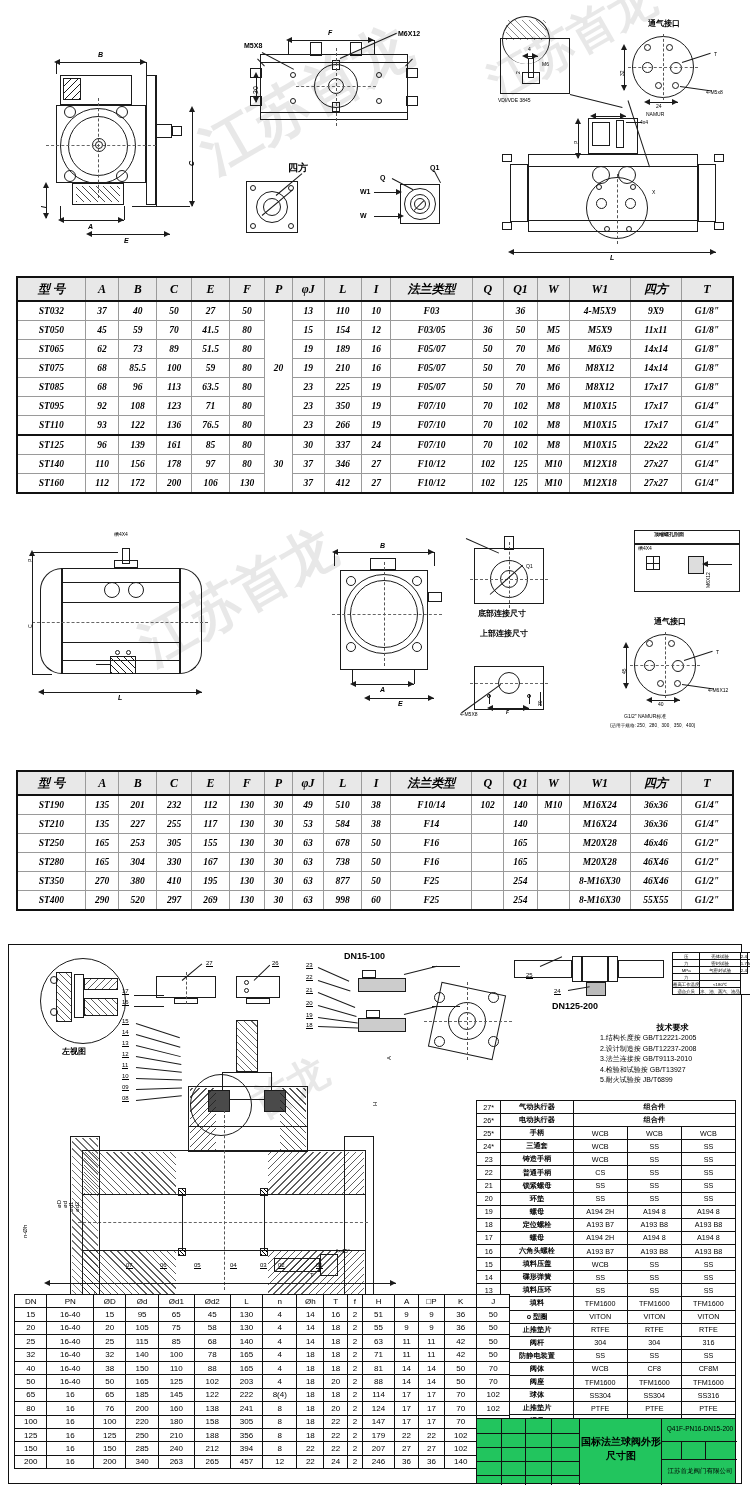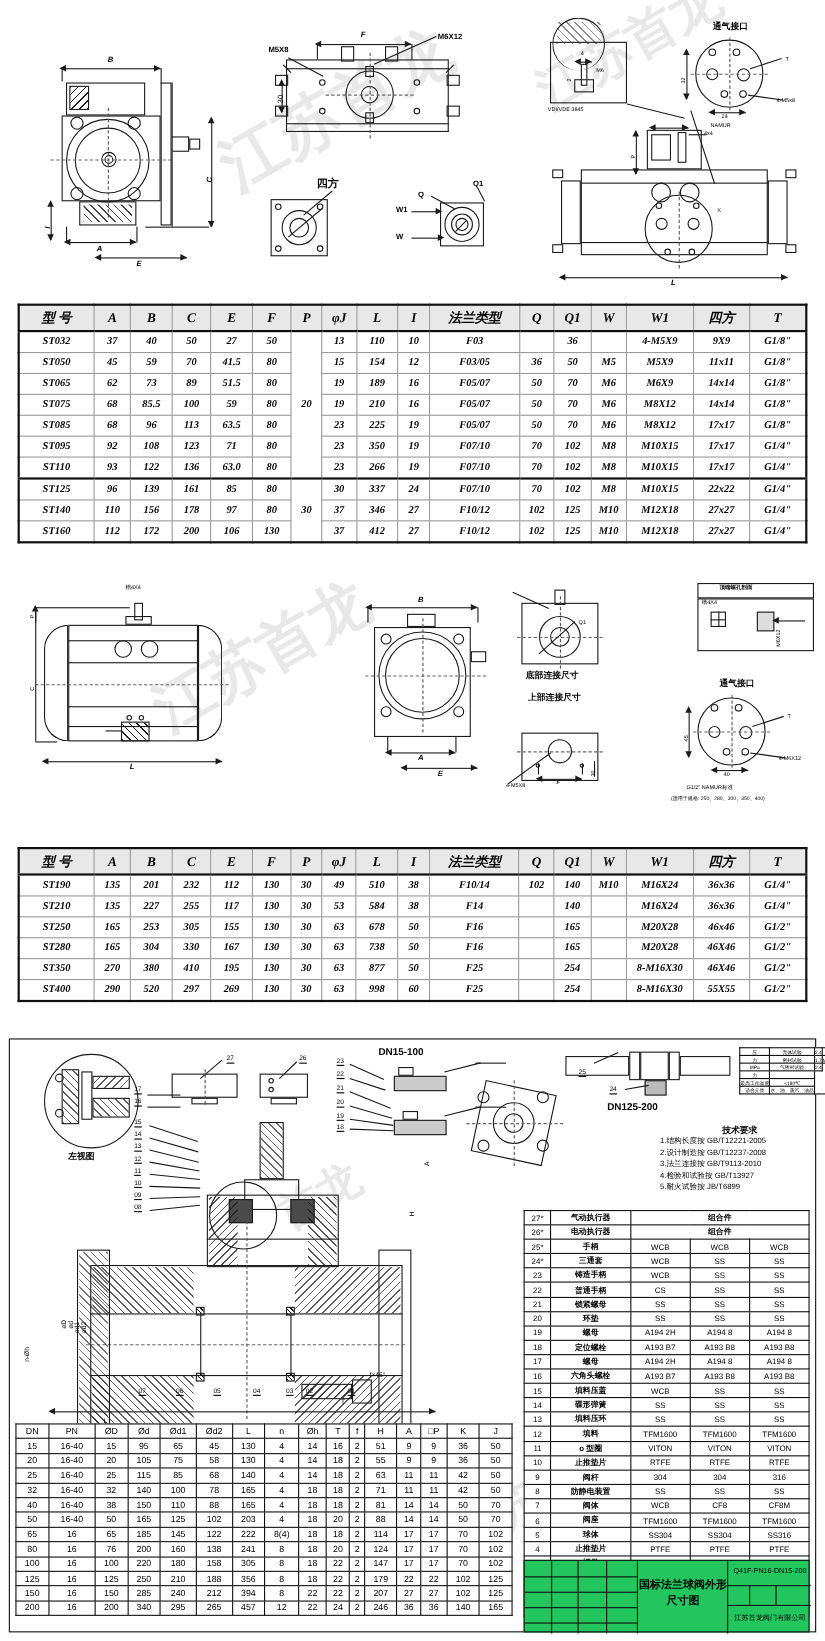--- a/index.html
+++ b/index.html
@@ -440,21 +440,21 @@
           <td>M8</td>
           <td>M10X15</td>
           <td>17x17</td>
           <td>G1/4"</td>
         </tr>
         <tr>
           <td class="model">ST110</td>
           <td>93</td>
           <td>122</td>
           <td>136</td>
-          <td>63.0</td>
+          <td>76.5</td>
           <td>80</td>
           <td>23</td>
           <td>266</td>
           <td>19</td>
           <td>F07/10</td>
           <td>70</td>
           <td>102</td>
           <td>M8</td>
           <td>M10X15</td>
           <td>17x17</td>
@@ -1210,21 +1210,21 @@
         </tr>
         <tr class="hdr">
           <td class="idx">序 号</td>
           <td class="nm">名            称</td>
           <td>材</td>
           <td colspan="2">质</td>
         </tr>
       </tbody>
   </table>
 
-  <table class="dntable" style="left:14px;top:1294px;width:452px;padding-left:40px;">
+  <table class="dntable" style="left:14px;top:1294px;width:496px;padding-left:40px;">
     <thead>
         <tr>
           <th>DN</th>
           <th>PN</th>
           <th>ØD</th>
           <th>Ød</th>
           <th>Ød1</th>
           <th>Ød2</th>
           <th>L</th>
           <th>n</th>
@@ -1435,21 +1435,21 @@
           <td>27</td>
           <td>27</td>
           <td>102</td>
           <td>125</td>
         </tr>
         <tr>
           <td>200</td>
           <td>16</td>
           <td>200</td>
           <td>340</td>
-          <td>295</td>
+          <td>263</td>
           <td>265</td>
           <td>457</td>
           <td>12</td>
           <td>22</td>
           <td>24</td>
           <td>2</td>
           <td>246</td>
           <td>36</td>
           <td>36</td>
           <td>140</td>

